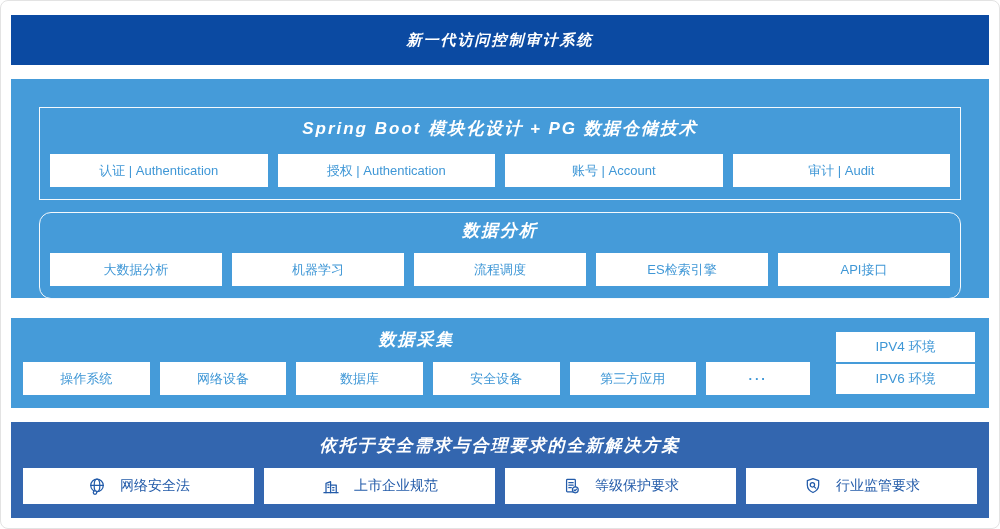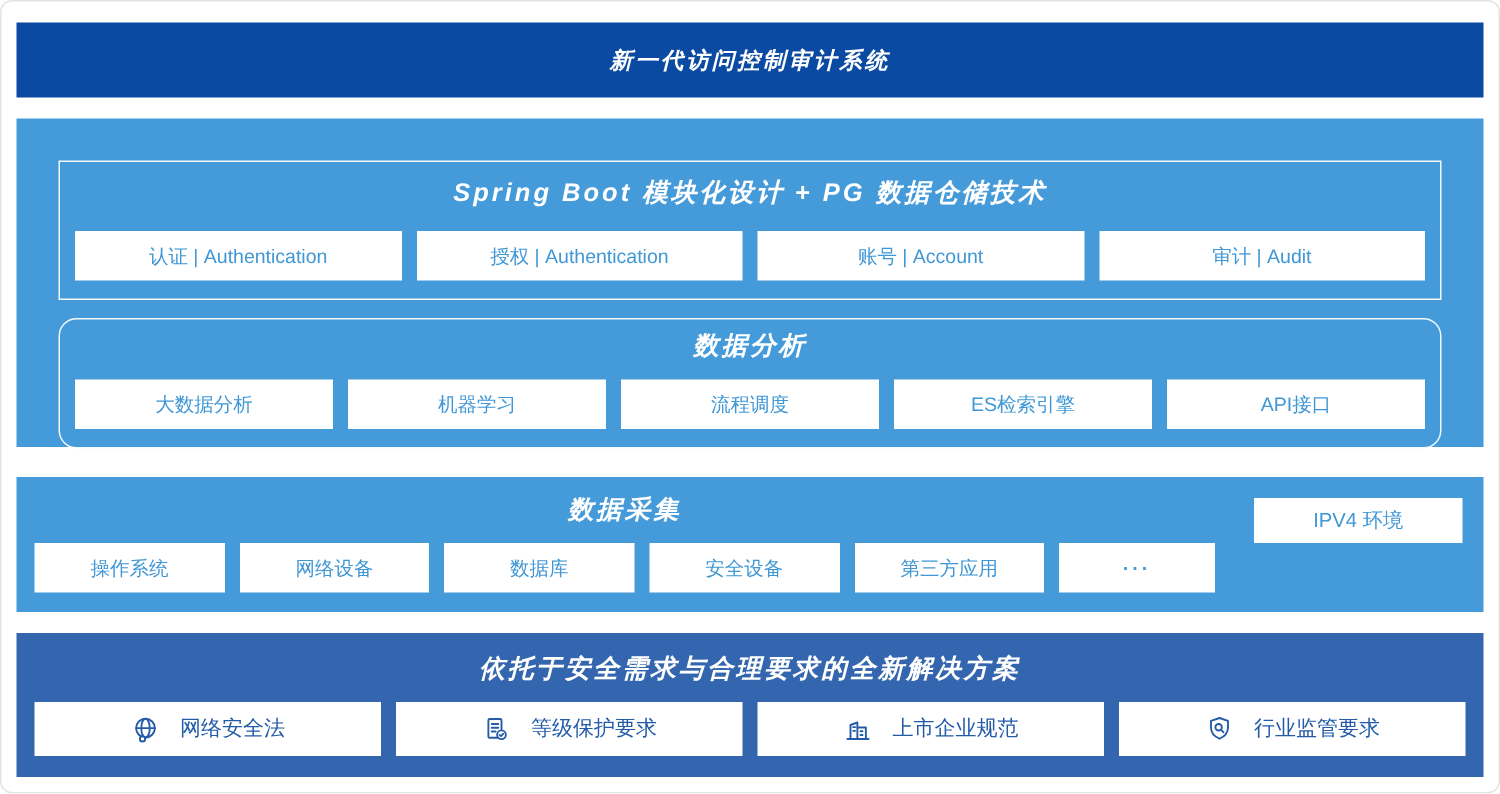--- a/index.html
+++ b/index.html
@@ -96,20 +96,21 @@
         <div class="wbox">网络设备</div>
         <div class="wbox">数据库</div>
         <div class="wbox">安全设备</div>
         <div class="wbox">第三方应用</div>
         <div class="wbox dots">···</div>
       </div>
     </div>
 
     <div class="env">
       <div class="wbox">IPV4 环境</div>
+      <div class="wbox">IPV6 环境</div>
     </div>
 
   </div>
 
   <div class="solution">
     <div class="sec-title">依托于安全需求与合理要求的全新解决方案</div>
     <div class="box-row">
 
       <div class="sol-box">
         <span class="sol-icon">
@@ -119,39 +120,39 @@
             <path d="M4.5 11.3h15"></path>
             <circle cx="9.6" cy="19.9" r="2.1" fill="#ffffff"></circle>
           </svg>
         </span>
         <span>网络安全法</span>
       </div>
 
       <div class="sol-box">
         <span class="sol-icon">
           <svg width="20" height="20" viewBox="0 0 24 24" fill="none" stroke="currentColor" stroke-width="1.5" stroke-linecap="round" stroke-linejoin="round">
+            <path d="M3.5 20h17"></path>
+            <path d="M6 20V8.8l5.5-2V20"></path>
+            <path d="M11.5 10.8h6.8V20"></path>
+            <path d="M8.2 10.5h1.4M8.2 13.5h1.4M14 13.8h1.6M14 16.8h1.6"></path>
+          </svg>
+        </span>
+        <span>上市企业规范</span>
+      </div>
+
+      <div class="sol-box">
+        <span class="sol-icon">
+          <svg width="20" height="20" viewBox="0 0 24 24" fill="none" stroke="currentColor" stroke-width="1.5" stroke-linecap="round" stroke-linejoin="round">
             <rect x="5.5" y="4" width="10.5" height="15" rx="1"></rect>
             <path d="M8.2 8h5.2M8.2 11h5.2M8.2 14h3"></path>
             <circle cx="16" cy="16.6" r="3.5" fill="#ffffff"></circle>
             <path d="M14.5 16.7l1.1 1 1.9-2"></path>
           </svg>
         </span>
         <span>等级保护要求</span>
-      </div>
-
-      <div class="sol-box">
-        <span class="sol-icon">
-          <svg width="20" height="20" viewBox="0 0 24 24" fill="none" stroke="currentColor" stroke-width="1.5" stroke-linecap="round" stroke-linejoin="round">
-            <path d="M3.5 20h17"></path>
-            <path d="M6 20V8.8l5.5-2V20"></path>
-            <path d="M11.5 10.8h6.8V20"></path>
-            <path d="M8.2 10.5h1.4M8.2 13.5h1.4M14 13.8h1.6M14 16.8h1.6"></path>
-          </svg>
-        </span>
-        <span>上市企业规范</span>
       </div>
 
       <div class="sol-box">
         <span class="sol-icon">
           <svg width="20" height="20" viewBox="0 0 24 24" fill="none" stroke="currentColor" stroke-width="1.5" stroke-linecap="round" stroke-linejoin="round">
             <path d="M12 3.2l6.8 2.3v5.3c0 4.4-2.9 7.3-6.8 9-3.9-1.7-6.8-4.6-6.8-9V5.5z"></path>
             <circle cx="11.3" cy="10.6" r="2.6"></circle>
             <path d="M13.2 12.7l2 1.9"></path>
           </svg>
         </span>

